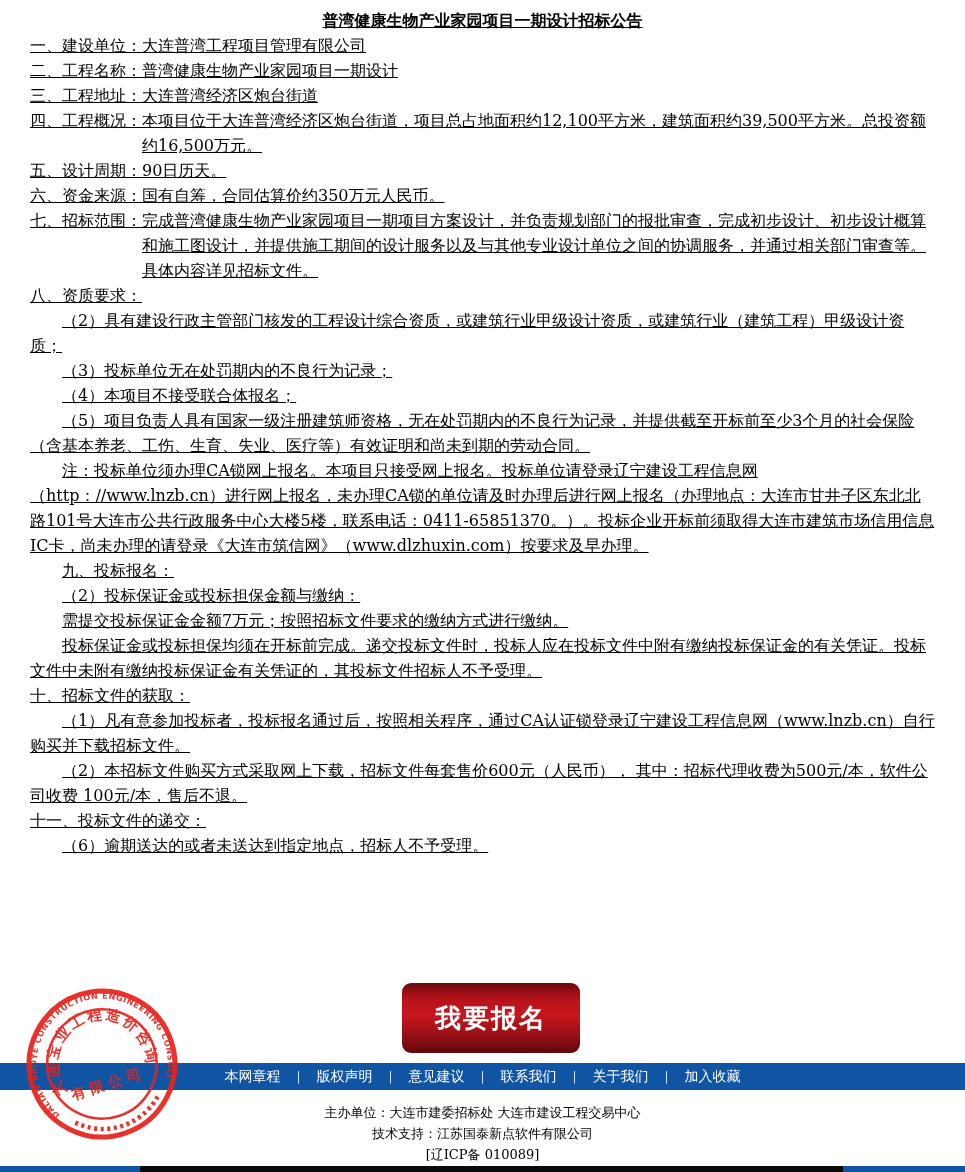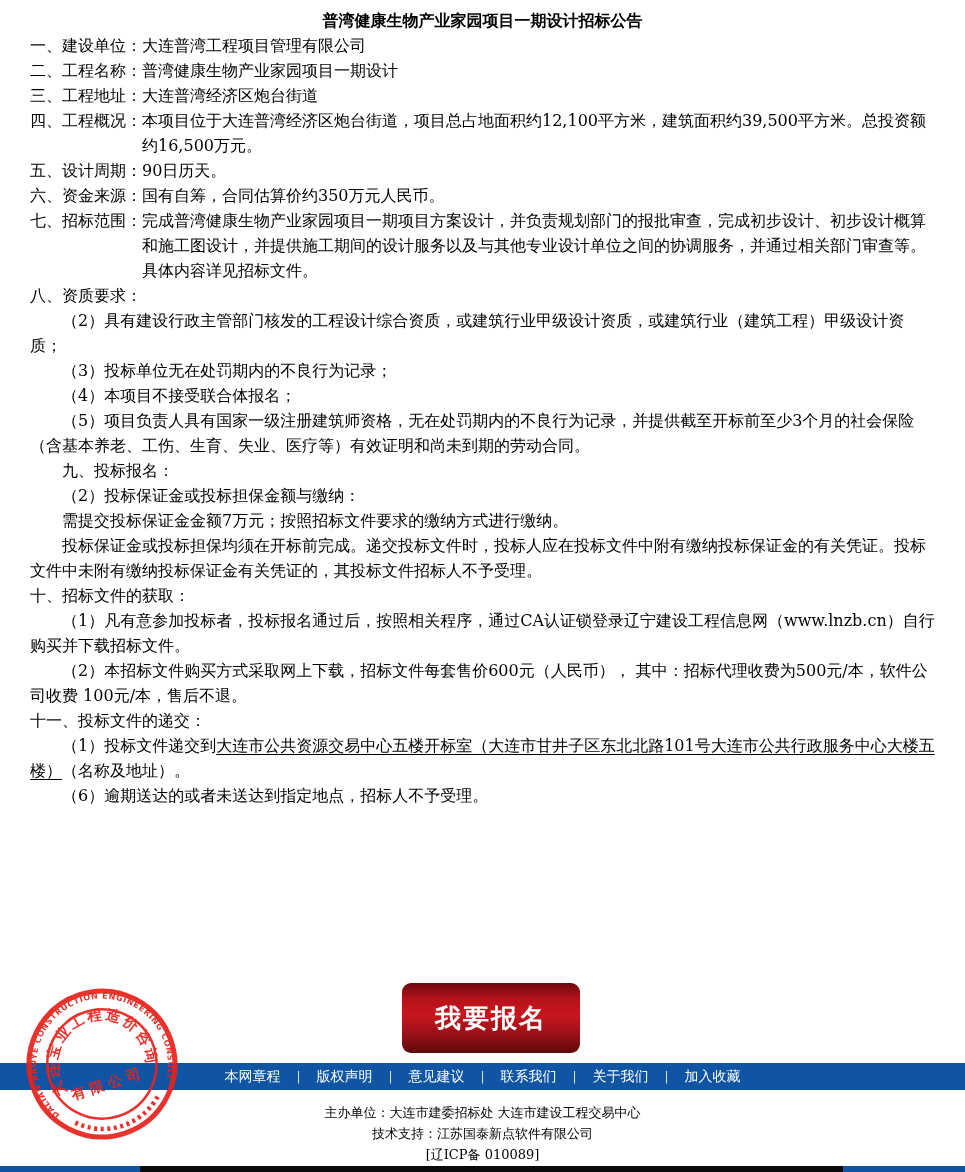--- a/index.html
+++ b/index.html
@@ -2,21 +2,21 @@
 <html><head>
 <meta charset="utf-8">
 <style>
   html,body{margin:0;padding:0;background:#fff;}
   .page{
     position:relative;width:965px;height:1172px;background:#ffffff;
     font-family:"DejaVu Serif","Liberation Serif",serif;color:#000;overflow:hidden;
   }
   .doc{
     box-sizing:border-box;height:975px;padding:8px 30px 0 30px;
-    font-size:16px;line-height:25px;overflow:hidden;
+    font-size:16px;line-height:25px;overflow:hidden;text-decoration:underline;
   }
   .doc-title{
     text-align:center;font-weight:bold;font-size:16px;line-height:25px;
     font-family:"DejaVu Sans","Liberation Sans",sans-serif;
   }
   .doc p{margin:0;}
   p.item{margin:0;}
   p.hang{padding-left:112px;text-indent:-112px;}
   p.ind{text-indent:32px;}
   .uline{text-decoration:underline;text-underline-offset:3px;}
@@ -62,31 +62,29 @@
     <p class="item">三、工程地址：大连普湾经济区炮台街道</p>
     <p class="hang">四、工程概况：本项目位于大连普湾经济区炮台街道，项目总占地面积约12,100平方米，建筑面积约39,500平方米。总投资额约16,500万元。</p>
     <p class="item">五、设计周期：90日历天。</p>
     <p class="item">六、资金来源：国有自筹，合同估算价约350万元人民币。</p>
     <p class="hang">七、招标范围：完成普湾健康生物产业家园项目一期项目方案设计，并负责规划部门的报批审查，完成初步设计、初步设计概算和施工图设计，并提供施工期间的设计服务以及与其他专业设计单位之间的协调服务，并通过相关部门审查等。具体内容详见招标文件。</p>
     <p class="item">八、资质要求：</p>
     <p class="ind">（2）具有建设行政主管部门核发的工程设计综合资质，或建筑行业甲级设计资质，或建筑行业（建筑工程）甲级设计资质；</p>
     <p class="ind">（3）投标单位无在处罚期内的不良行为记录；</p>
     <p class="ind">（4）本项目不接受联合体报名；</p>
     <p class="ind">（5）项目负责人具有国家一级注册建筑师资格，无在处罚期内的不良行为记录，并提供截至开标前至少3个月的社会保险（含基本养老、工伤、生育、失业、医疗等）有效证明和尚未到期的劳动合同。</p>
+    <p class="ind">注：投标单位须办理CA锁网上报名。本项目只接受网上报名。投标单位请登录辽宁建设工程信息网（http：//www.lnzb.cn）进行网上报名，未办理CA锁的单位请及时办理后进行网上报名（办理地点：大连市甘井子区东北北路101号大连市公共行政服务中心大楼5楼，联系电话：0411-65851370。）。投标企业开标前须取得大连市建筑市场信用信息IC卡，尚未办理的请登录《大连市筑信网》（www.dlzhuxin.com）按要求及早办理。</p>
     <p class="ind">九、投标报名：</p>
     <p class="ind">（2）投标保证金或投标担保金额与缴纳：</p>
     <p class="ind">需提交投标保证金金额7万元；按照招标文件要求的缴纳方式进行缴纳。</p>
     <p class="ind">投标保证金或投标担保均须在开标前完成。递交投标文件时，投标人应在投标文件中附有缴纳投标保证金的有关凭证。投标文件中未附有缴纳投标保证金有关凭证的，其投标文件招标人不予受理。</p>
     <p class="item">十、招标文件的获取：</p>
     <p class="ind">（1）凡有意参加投标者，投标报名通过后，按照相关程序，通过CA认证锁登录辽宁建设工程信息网（www.lnzb.cn）自行购买并下载招标文件。</p>
     <p class="ind">（2）本招标文件购买方式采取网上下载，招标文件每套售价600元（人民币）， 其中：招标代理收费为500元/本，软件公司收费 100元/本，售后不退。</p>
     <p class="item">十一、投标文件的递交：</p>
-    <p class="ind">
-      <span>（1）投标文件递交到</span><span class="uline">大连市公共资源交易中心五楼开标室（大连市甘井子区东北北路101号大连市公共行政服务中心大楼五楼）</span><span>（名称及地址）。</span>
-    </p>
     <p class="ind">（6）逾期送达的或者未送达到指定地点，招标人不予受理。</p>
 
   </div>
 
   <div class="signup">
     <button class="signup-btn">我要报名</button>
   </div>
 
   <div class="links-bar">
     <span class="link">本网章程</span>

